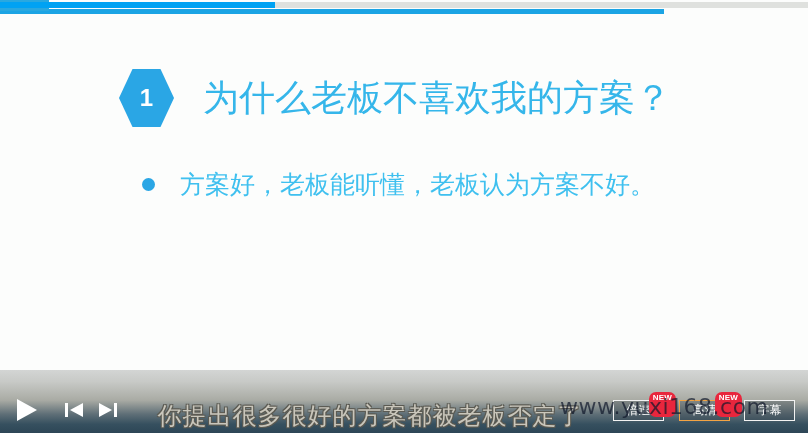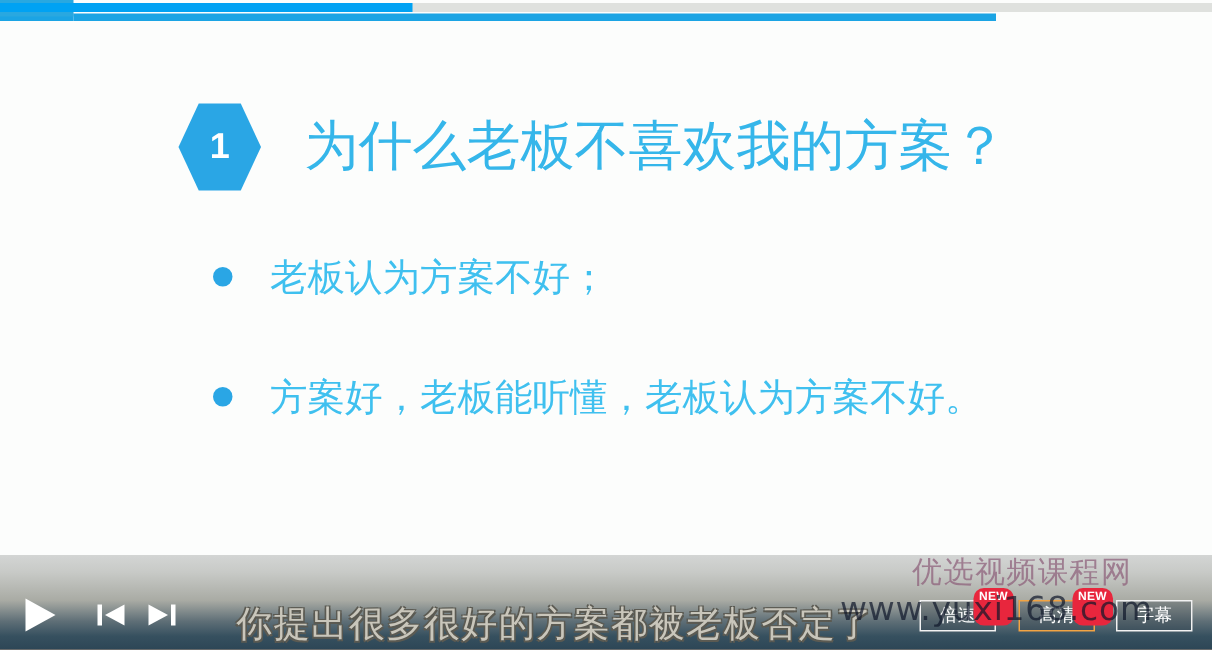--- a/index.html
+++ b/index.html
@@ -310,30 +310,25 @@
           <polygon points="14.5,1 42.5,1 56,30 42.5,59 14.5,59 1,30" fill="#2aa6e5"></polygon>
         </svg>
         <span class="hex-num">1</span>
       </div>
       <div class="heading-text">为什么老板不喜欢我的方案？</div>
     </div>
 
     <div class="bullets">
       <div class="bullet-item">
         <span class="bullet-dot"></span>
-        <span class="bullet-text">老板认为方案不好；</span>
-      </div>
-      <div class="bullet-item">
-        <span class="bullet-dot"></span>
         <span class="bullet-text">方案好，老板能听懂，老板认为方案不好。</span>
       </div>
     </div>
   </div>
 
-  <div class="wm-site">优选视频课程网</div>
   <div class="wm-url">www.yuxi168.com</div>
 
   <div class="subtitle">你提出很多很好的方案都被老板否定了</div>
 
   <div id="player">
     <div class="player-bg"></div>
   </div>
 
   <div class="progress-track" style="z-index:21;">
     <div class="progress-fill" style="width: 274.72px;"></div>

